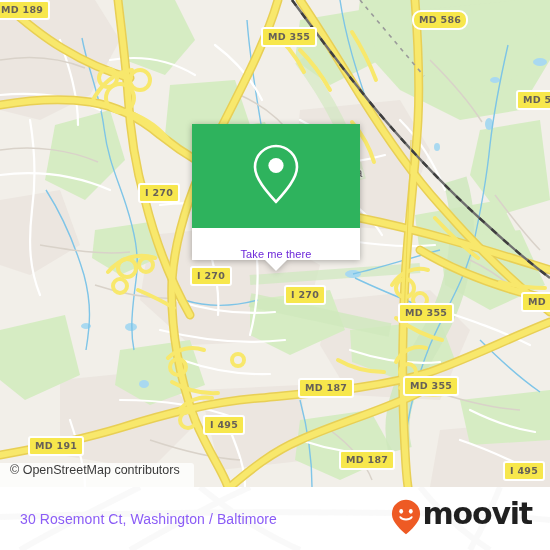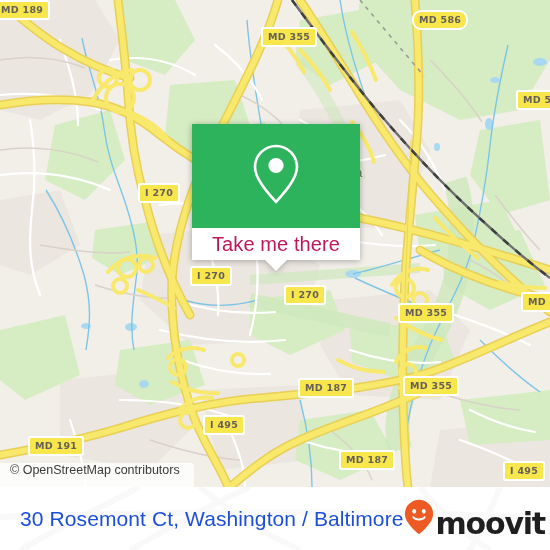--- a/index.html
+++ b/index.html
@@ -79,24 +79,24 @@
     height: 104px;
     background: #2eb35d;
     display: flex;
     align-items: center;
     justify-content: center;
   }
   #popup-button {
     background: #ffffff;
     height: 32px;
     display: flex;
-    align-items: center;
+    align-items: flex-end;
     justify-content: center;
-    color: #be185d;
-    font-size: 20px;
+    color: #6d28d9;
+    font-size: 11px;
     letter-spacing: 0.1px;
     cursor: pointer;
   }
   #popup-tail {
     width: 0; height: 0;
     margin: 0 auto;
     border-left: 11px solid transparent;
     border-right: 11px solid transparent;
     border-top: 11px solid #ffffff;
     position: relative;
@@ -135,30 +135,30 @@
   }
   #footer-ghost {
     position: absolute;
     left: 0; top: 0;
     width: 550px; height: 63px;
     opacity: 0.055;
     pointer-events: none;
   }
   #footer-title {
     position: relative;
-    color: #1d4ed8;
-    font-size: 21px;
+    color: #8b5cf6;
+    font-size: 14px;
     letter-spacing: 0.1px;
     white-space: nowrap;
     z-index: 2;
   }
   #brand {
     position: relative;
     display: flex;
-    align-items: flex-end;
+    align-items: flex-start;
     gap: 2px;
     z-index: 2;
     cursor: pointer;
   }
   #brand-word {
     color: #1f1f1f;
     font-family: "DejaVu Sans", sans-serif;
     font-size: 30px;
     font-weight: bold;
     letter-spacing: -1.2px;

